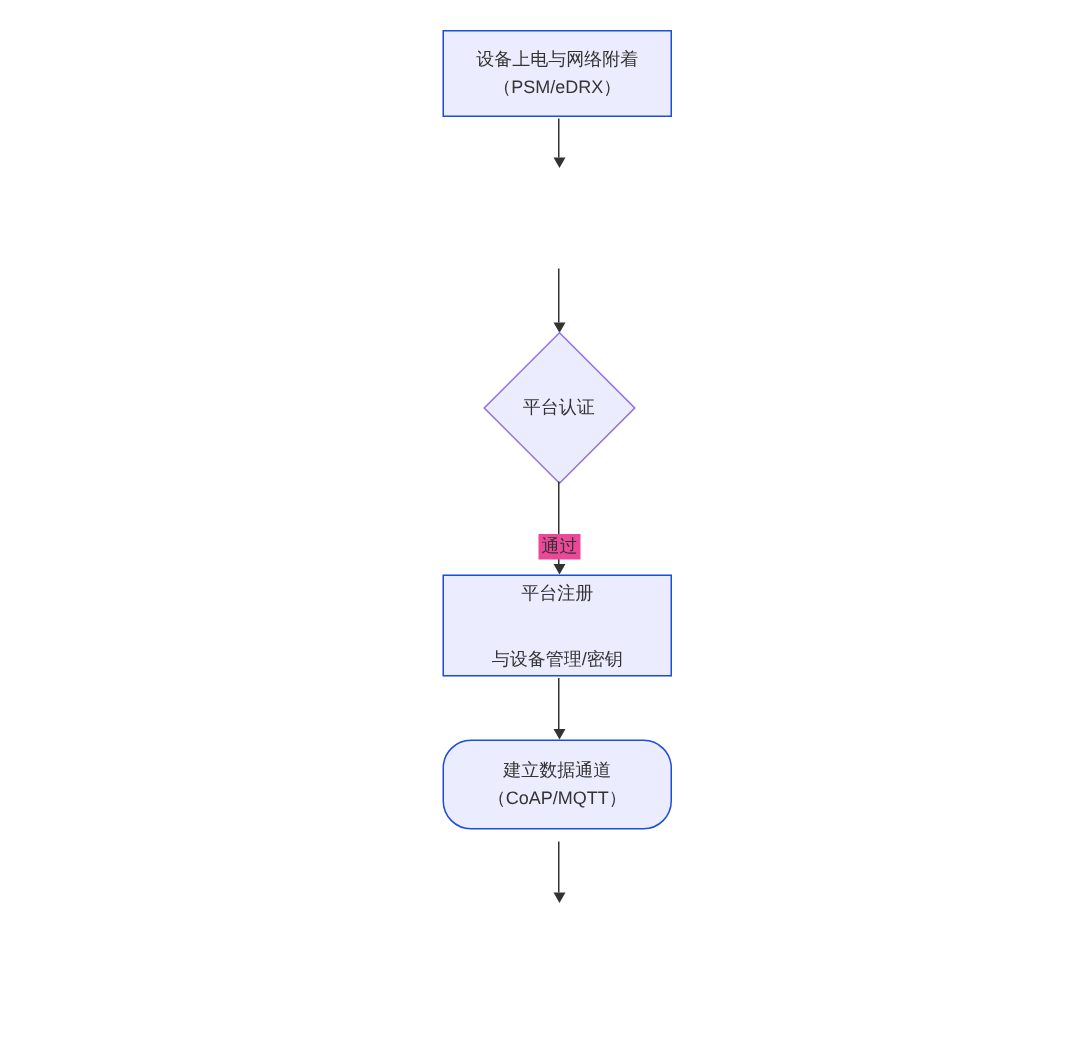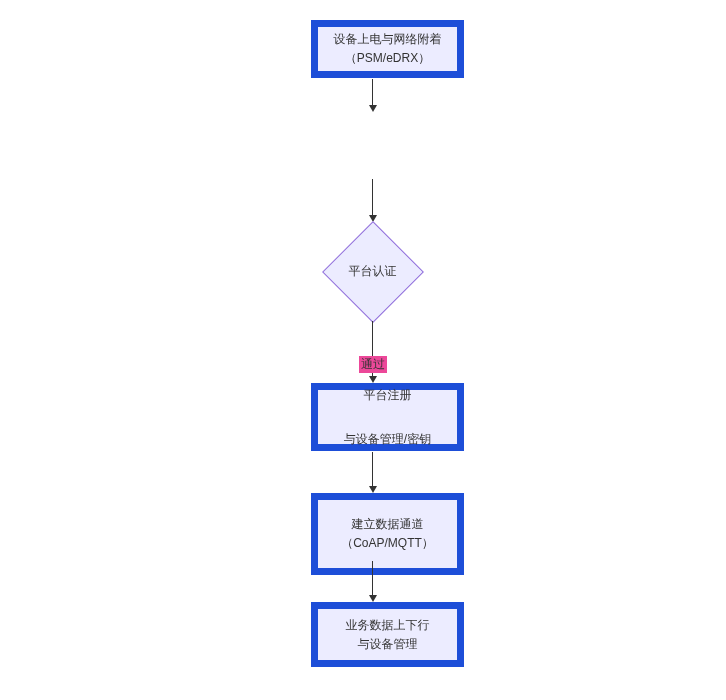--- a/index.html
+++ b/index.html
@@ -10,24 +10,24 @@
   }
   .canvas {
     position: relative;
     width: 726px;
     height: 700px;
     background: #ffffff;
     overflow: hidden;
   }
   .node.rect {
     position: absolute;
-    left: 311px;
+    left: 295px;
     width: 153px;
     background: #ECECFF;
-    border: 7px solid #1d4ed8;
+    border: 1px solid #1d4ed8;
     color: #333333;
     font-size: 12px;
     line-height: 19px;
     display: flex;
     flex-direction: column;
     align-items: center;
     justify-content: center;
     text-align: center;
     box-sizing: border-box;
   }
@@ -127,28 +127,24 @@
   <div class="node rect" style="top:383px; height:68px;gap:25px;">
     <div class="node-line">平台注册</div>
     <div class="node-line">与设备管理/密钥</div>
   </div>
 
   <div class="connector" style="top:452px;">
     <div class="line" style="height:34px;"></div>
     <div class="arrowhead"></div>
   </div>
 
-  <div class="node rect" style="top:493px; height:82px;">
+  <div class="node rect" style="top:493px; height:60px;border-radius:19px;">
     <div class="node-line">建立数据通道</div>
     <div class="node-line">（CoAP/MQTT）</div>
   </div>
 
   <div class="connector" style="top:561px;">
     <div class="line" style="height:34px;"></div>
     <div class="arrowhead"></div>
   </div>
 
-  <div class="node rect" style="top:602px; height:65px;">
-    <div class="node-line">业务数据上下行</div>
-    <div class="node-line">与设备管理</div>
-  </div>
 
 </div>
 
 </body></html>

